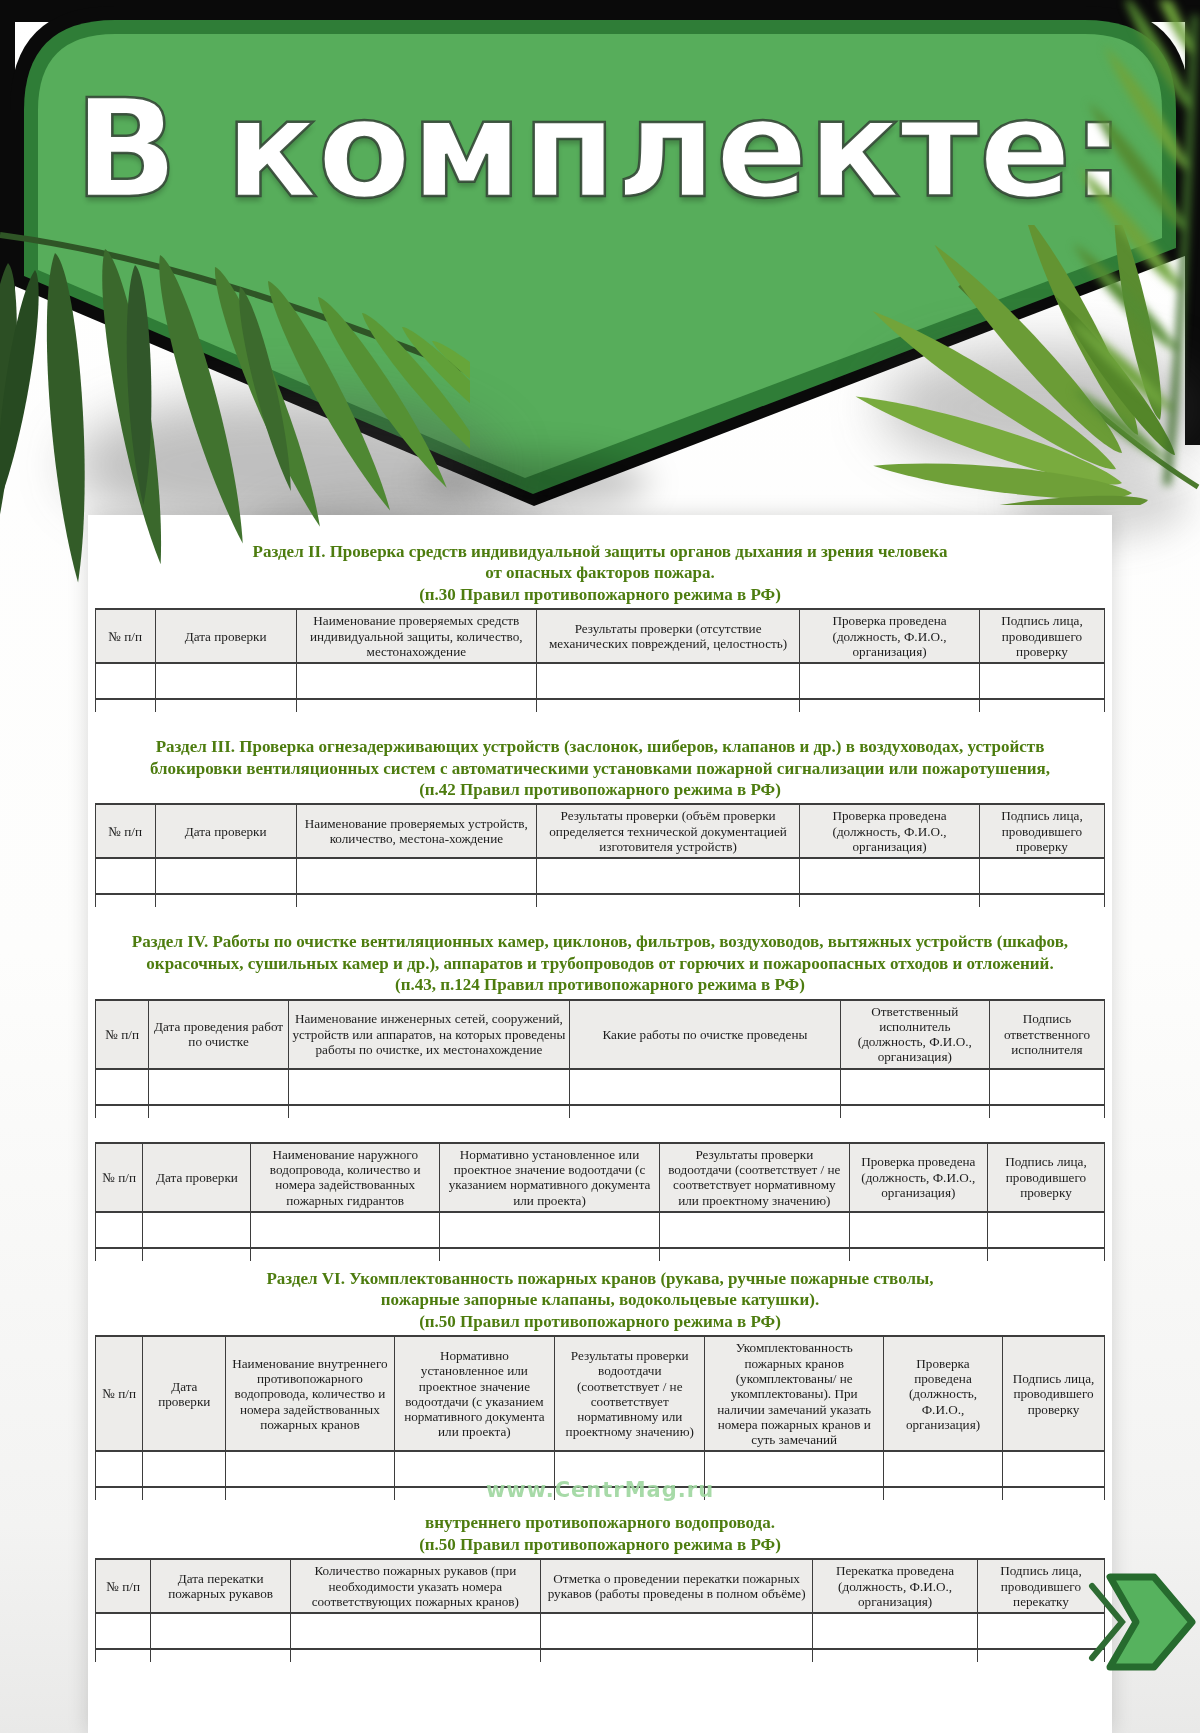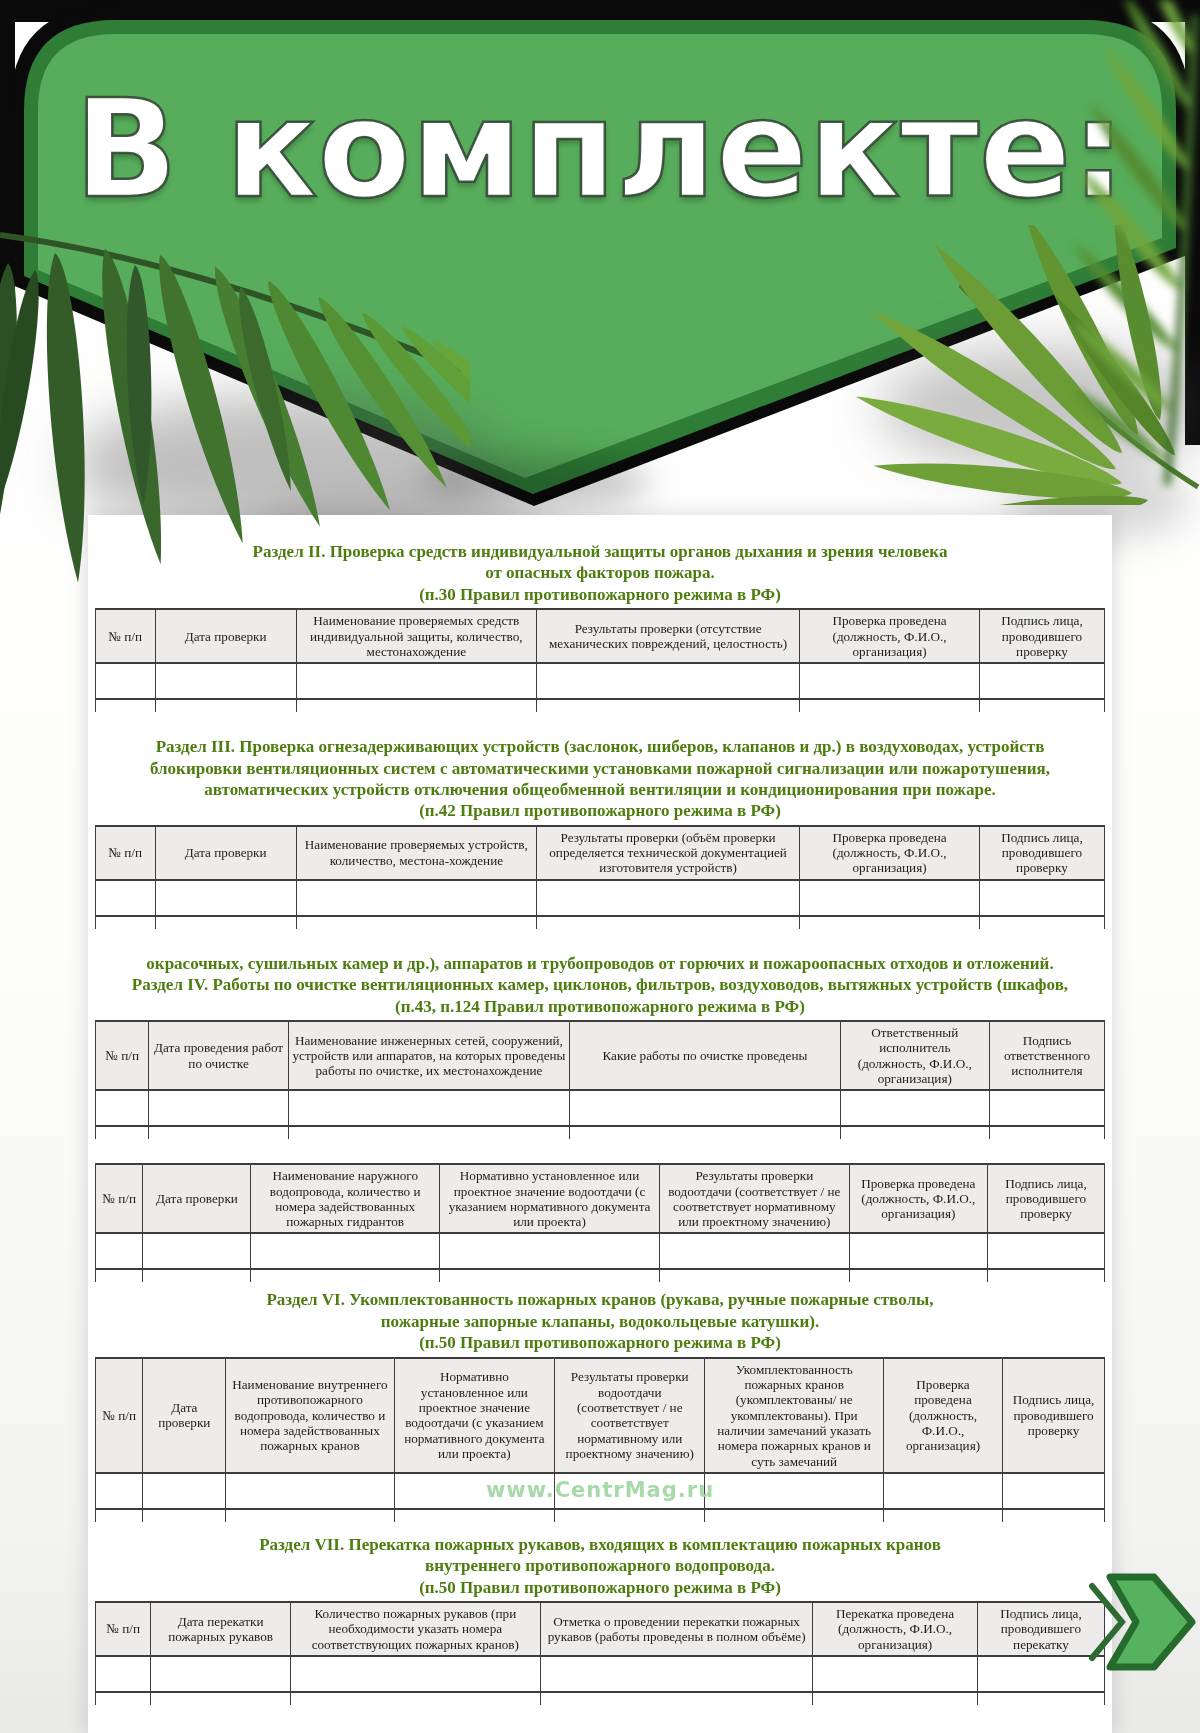--- a/index.html
+++ b/index.html
@@ -112,21 +112,20 @@
                 <td></td>
               </tr>
           </tbody>
         </table>
       </section>
 
       <section class="section">
         <div class="sec-title">
           <div>Раздел III. Проверка огнезадерживающих устройств (заслонок, шиберов, клапанов и др.) в воздуховодах, устройств</div>
           <div>блокировки вентиляционных систем с автоматическими установками пожарной сигнализации или пожаротушения,</div>
-          <div>автоматических устройств отключения общеобменной вентиляции и кондиционирования при пожаре.</div>
           <div>(п.42 Правил противопожарного режима в РФ)</div>
         </div>
         <table class="doc-table">
           <colgroup>
               <col style="width:5.9%">
               <col style="width:14%">
               <col style="width:23.8%">
               <col style="width:26.1%">
               <col style="width:17.8%">
               <col style="width:12.4%">
@@ -157,22 +156,22 @@
                 <td></td>
                 <td></td>
                 <td></td>
               </tr>
           </tbody>
         </table>
       </section>
 
       <section class="section">
         <div class="sec-title">
+          <div>Раздел IV. Работы по очистке вентиляционных камер, циклонов, фильтров, воздуховодов, вытяжных устройств (шкафов,</div>
           <div>окрасочных, сушильных камер и др.), аппаратов и трубопроводов от горючих и пожароопасных отходов и отложений.</div>
-          <div>Раздел IV. Работы по очистке вентиляционных камер, циклонов, фильтров, воздуховодов, вытяжных устройств (шкафов,</div>
           <div>(п.43, п.124 Правил противопожарного режима в РФ)</div>
         </div>
         <table class="doc-table">
           <colgroup>
               <col style="width:5.3%">
               <col style="width:13.8%">
               <col style="width:27.9%">
               <col style="width:26.8%">
               <col style="width:14.8%">
               <col style="width:11.4%">
@@ -302,21 +301,20 @@
                 <td></td>
                 <td></td>
                 <td></td>
               </tr>
           </tbody>
         </table>
       </section>
 
       <section class="section med">
         <div class="sec-title">
-          <div>Раздел VII. Перекатка пожарных рукавов, входящих в комплектацию пожарных кранов</div>
           <div>внутреннего противопожарного водопровода.</div>
           <div>(п.50 Правил противопожарного режима в РФ)</div>
         </div>
         <table class="doc-table">
           <colgroup>
               <col style="width:5.5%">
               <col style="width:13.8%">
               <col style="width:24.8%">
               <col style="width:27%">
               <col style="width:16.3%">

